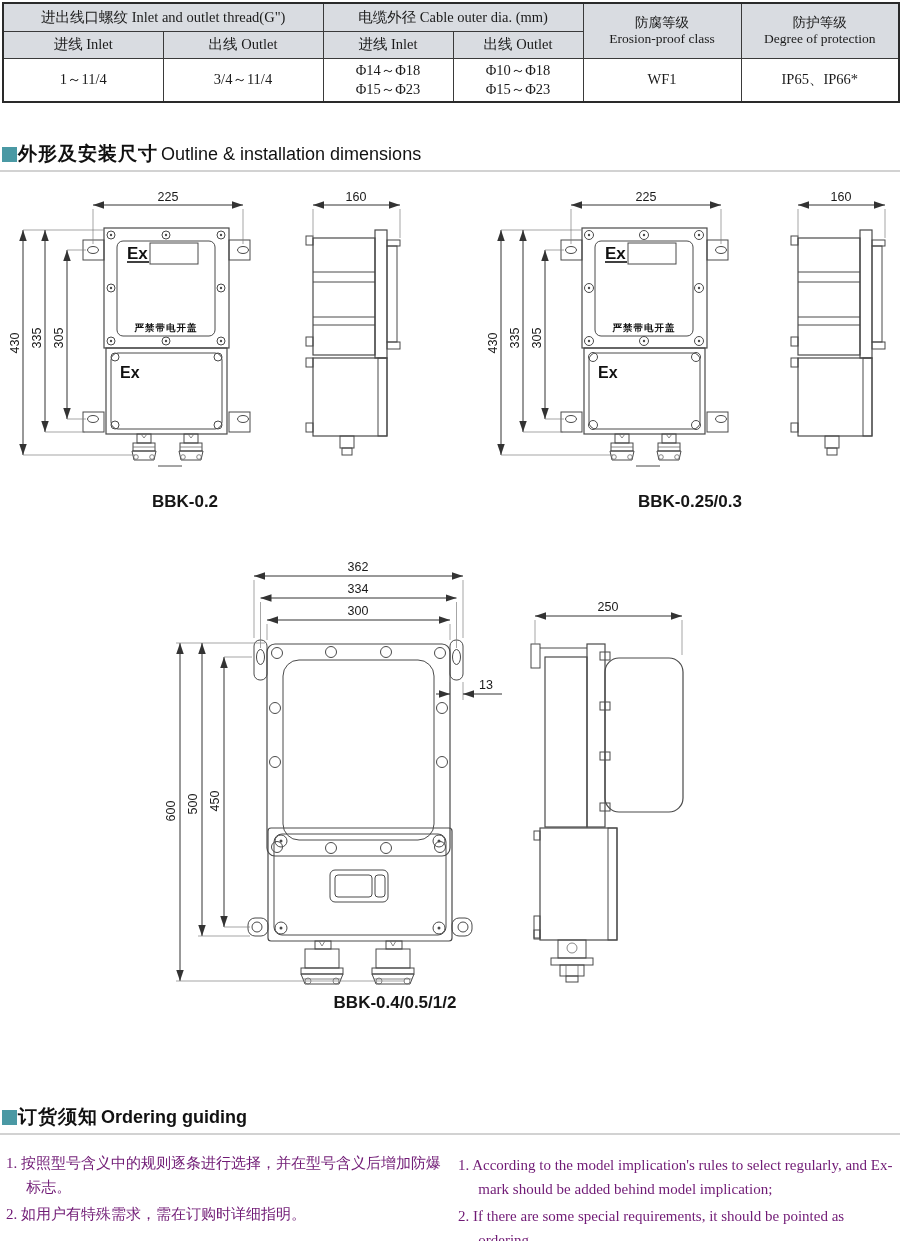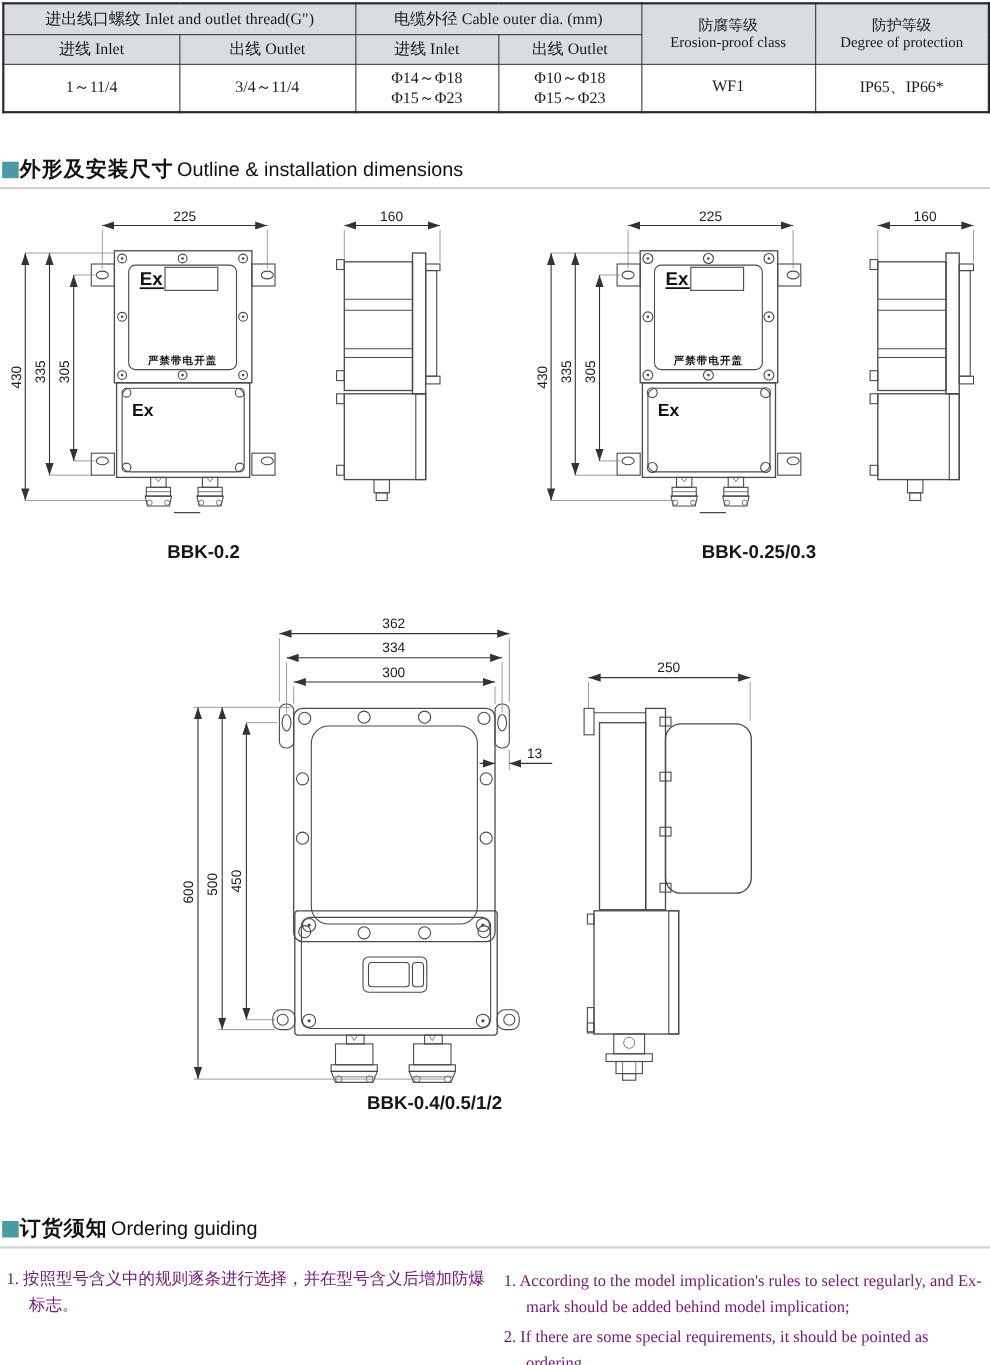--- a/index.html
+++ b/index.html
@@ -11,21 +11,21 @@
         border:2px solid #2a2a2a;}
   .spec th,.spec td{border:1px solid #3a3a3a;text-align:center;vertical-align:middle;padding:1px 2px;font-weight:normal;}
   .spec .hd{background:#d9dce1;}
   .spec .en2{font-size:13.5px;line-height:1.15;}
   .r1{height:28px;} .r2{height:27px;margin-left:37px;} .r3{height:44px;}
   
   .sec{position:absolute;left:2px;display:flex;align-items:center;gap:1px;}
   .sq{width:15px;height:15px;background:#4a99a4;flex:0 0 auto;}
   .sec .zh{font-weight:bold;font-size:19px;letter-spacing:1px;}
   .sec .en{font-size:18px;margin-left:2px;}
-  .sec .en.b{font-weight:normal;}
+  .sec .en.b{font-weight:bold;}
   .rule{position:absolute;left:0;width:900px;height:2px;background:#d2d2d2;}
   
   svg.drw{position:absolute;}
   .ln{fill:none;stroke:#4a4a4a;stroke-width:1.2px;}
   .ln2{fill:none;stroke:#4a4a4a;stroke-width:1px;}
   .thin{fill:none;stroke:#6a6a6a;stroke-width:0.8px;}
   .dim{stroke:#333;stroke-width:1px;fill:none;}
   .ext{stroke:#808080;stroke-width:0.7px;}
   .dt{font:12.5px "Liberation Sans",sans-serif;fill:#1a1a1a;}
   .scr{fill:none;stroke:#4a4a4a;stroke-width:1px;}
@@ -476,19 +476,20 @@
 
   <div class="sec" style="top:1104px;">
     <div class="sq"></div>
     <span class="zh">订货须知</span>
     <span class="en b">Ordering guiding</span>
   </div>
   <div class="rule" style="top:1133px;"></div>
 
   <div class="ord" style="left:6px;top:1151px;width:444px;">
     <div class="it">1. 按照型号含义中的规则逐条进行选择，并在型号含义后增加防爆标志。</div>
+    <div class="it">2. 如用户有特殊需求，需在订购时详细指明。</div>
   </div>
   <div class="ord" style="left:458px;top:1153px;width:440px;">
     <div class="it">1. According to the model implication's rules to select regularly, and Ex-mark should be added behind model implication;</div>
     <div class="it">2. If there are some special requirements, it should be pointed as ordering.</div>
   </div>
 
 </div>
 
 </body></html>

